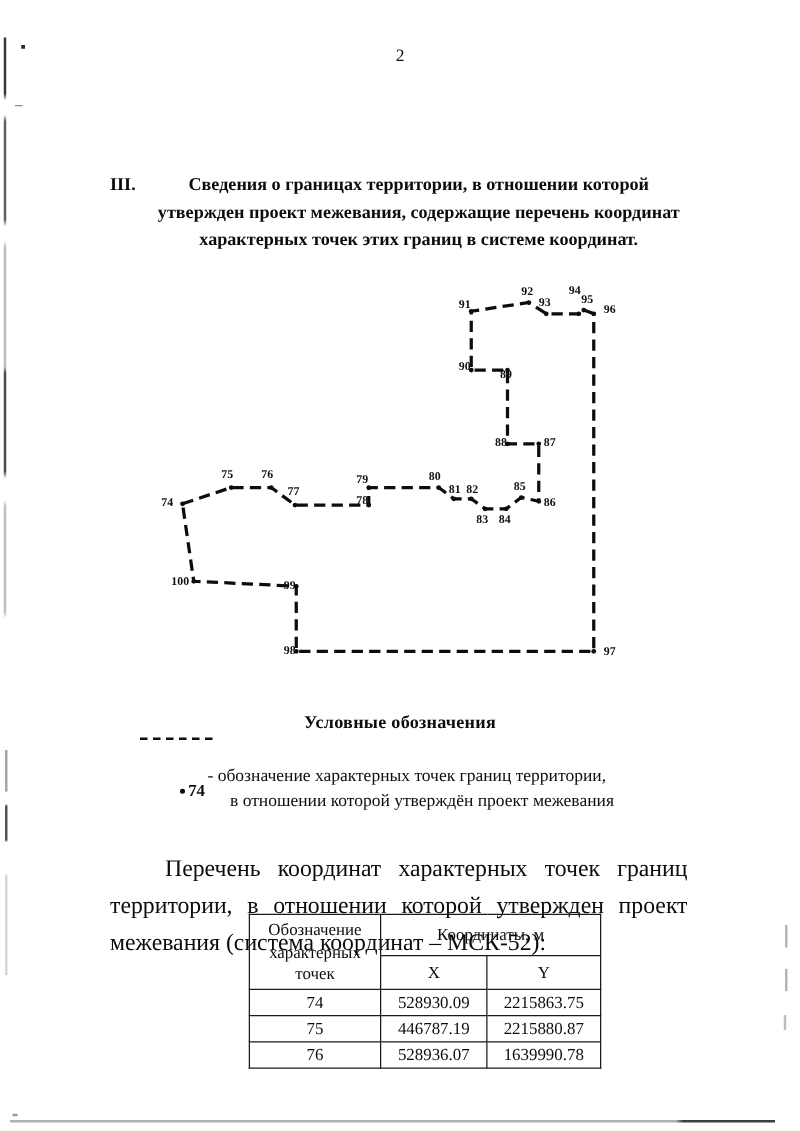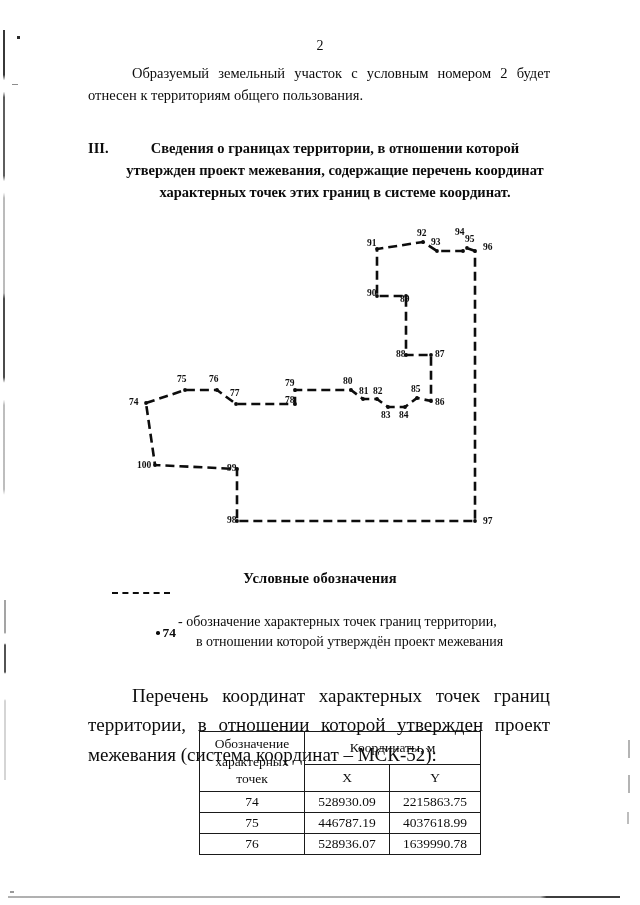--- a/index.html
+++ b/index.html
@@ -107,21 +107,21 @@
     font-weight: bold;
     letter-spacing: 0.2px;
     margin-top: 20px;
   }
   .legend-row {
     position: absolute;
     font-size: 14px;
     line-height: 1.45;
   }
   .legend-row-1 { left: 112px; top: 583px; width: 430px; }
-  .legend-row-2 { left: 112px; top: 612px; width: 440px; }
+  .legend-row-2 { left: 100px; top: 612px; width: 440px; }
   .legend-sample-wrap {
     display: inline-block;
     width: 64px;
     vertical-align: middle;
     text-align: left;
   }
   .legend-dash {
     display: inline-block;
     width: 58px; height: 0;
     border-top: 2.6px dashed #0d0d0d;
@@ -187,21 +187,20 @@
   <div class="scan-dot-a"></div>
   <div class="scan-dot-b"></div>
   <div class="scan-edge-r1"></div>
   <div class="scan-edge-r2"></div>
   <div class="scan-edge-r3"></div>
   <div class="scan-bottom"></div>
   <div class="scan-bottom-tick"></div>
 
   <div class="page-number">2</div>
 
-  <div class="para para-intro"><span class="indent"></span><span>Образуемый земельный участок с условным номером 2 будет отнесен к территориям общего пользования.</span></div>
 
   <div class="section-heading">
     <span class="sh-num">III.</span>
     <span class="sh-body">Сведения о границах территории, в отношении которой утвержден проект межевания, содержащие перечень координат характерных точек этих границ в системе координат.</span>
   </div>
 
   <div class="diagram">
     <svg viewBox="0 0 420 320" xmlns="http://www.w3.org/2000/svg">
       <polyline id="boundary-path" fill="none" stroke="#0d0d0d" stroke-width="2.6" stroke-linecap="butt" stroke-dasharray="9 5" points="41,185 80,172 112,172 131,186 190,186 190,172 246,172 258,181 272,181 283,189 300,189 312,180 326,183 326,137 301,137 301,78 272,78 272,31 318,24 332,33 358,33 362,30 370,33 370,303 132,303 132,251 50,247 41,185"></polyline>
       <g id="vertex-dots">
@@ -290,21 +289,21 @@
     </thead>
     <tbody id="coord-tbody">
         <tr>
           <td class="cell-num">74</td>
           <td class="col-x">528930.09</td>
           <td class="col-y">2215863.75</td>
         </tr>
         <tr>
           <td class="cell-num">75</td>
           <td class="col-x">446787.19</td>
-          <td class="col-y">4037618.99</td>
+          <td class="col-y">2215880.87</td>
         </tr>
         <tr>
           <td class="cell-num">76</td>
           <td class="col-x">528936.07</td>
           <td class="col-y">1639990.78</td>
         </tr>
       </tbody>
   </table>
 
 </div>

